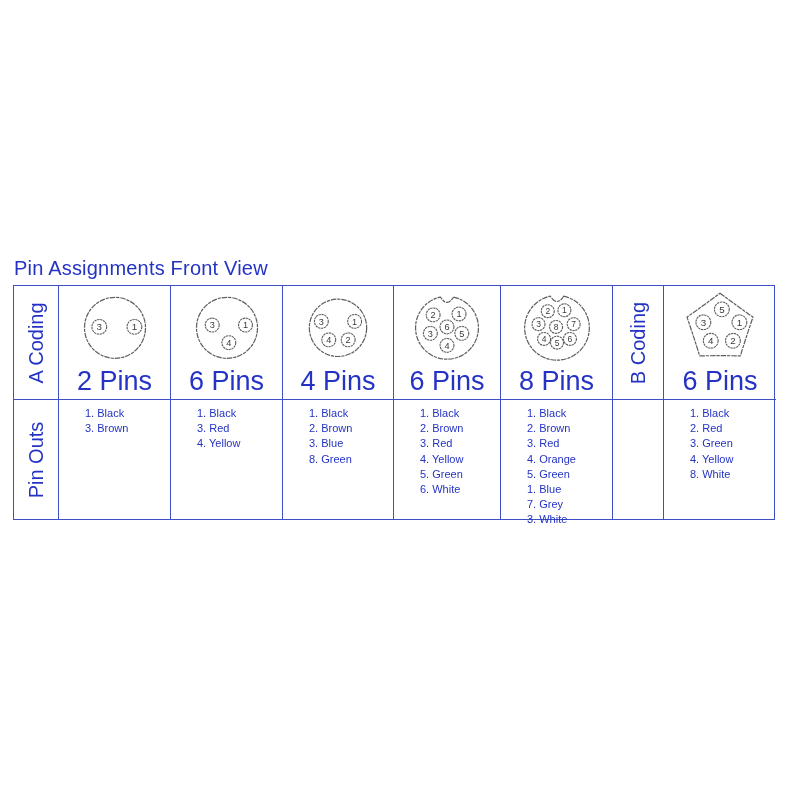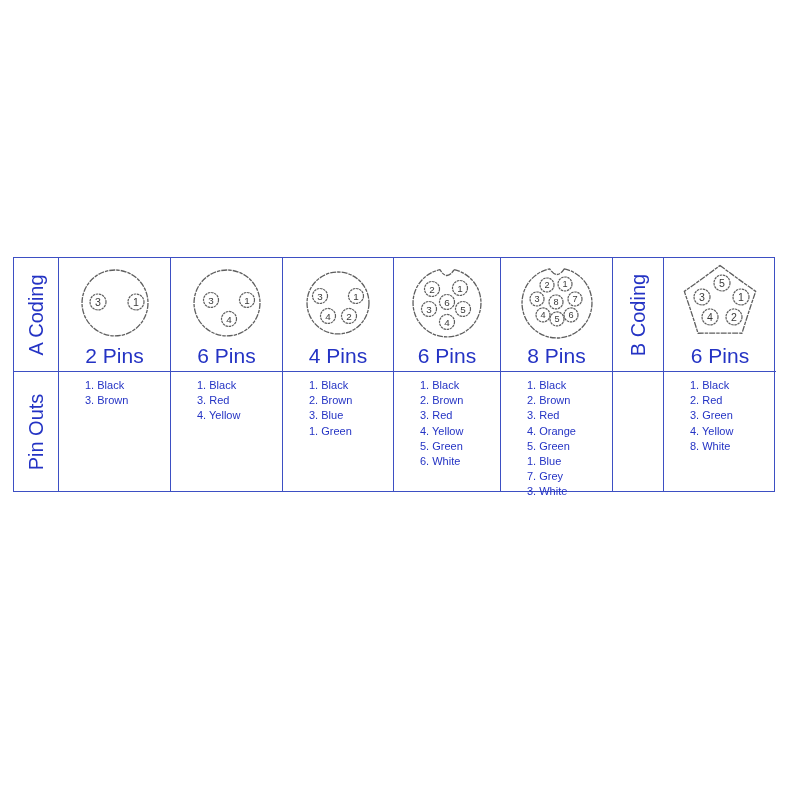--- a/index.html
+++ b/index.html
@@ -35,31 +35,32 @@
     transform: translate(-50%,-50%) rotate(-90deg);
     white-space: nowrap;
     font-size: 20px; color: #2433C4;
   }
   .conn-cell {
     display: flex; flex-direction: column; align-items: center;
     justify-content: space-between;
     padding: 3px 0 4px 0;
   }
   .conn-svg { width: 84px; height: 84px; display: block; }
-  .conn-label { font-size: 21px; color: #2433C4; line-height: 1.05; }
+  .conn-label { font-size: 27px; color: #2433C4; line-height: 1.05; }
   .outs-cell { padding: 6px 2px 0 26px; }
   .pinout-list {
     margin: 0; padding: 0; list-style: none;
     font-size: 11px; line-height: 15.2px; color: #2433C4;
   }
 </style>
 </head>
 <body>
 
 <div class="wrap">
+  <h1 class="title">Pin Assignments Front View</h1>
 
   <div class="pin-table">
 
     <div class="cell">
       <span class="rot-label">A Coding</span>
     </div>
     <div class="cell conn-cell">
       <svg class="conn-svg" viewBox="-42 -42 84 84">
           <circle cx="0" cy="0" r="33" fill="none" stroke="#5E5E5E" stroke-width="1.3" stroke-dasharray="6 1 3.5 1" stroke-linejoin="round"></circle>
           <circle cx="-17" cy="-1" r="8" fill="none" stroke="#5E5E5E" stroke-width="1.2" stroke-dasharray="2.5 0.7"></circle>
@@ -169,21 +170,21 @@
           <li>1. Black</li>
           <li>3. Red</li>
           <li>4. Yellow</li>
         </ul>
     </div>
     <div class="cell outs-cell lr">
       <ul class="pinout-list">
           <li>1. Black</li>
           <li>2. Brown</li>
           <li>3. Blue</li>
-          <li>1. Green</li>
+          <li>8. Green</li>
         </ul>
     </div>
     <div class="cell outs-cell lr">
       <ul class="pinout-list">
           <li>1. Black</li>
           <li>2. Brown</li>
           <li>3. Red</li>
           <li>4. Yellow</li>
           <li>5. Green</li>
           <li>6. White</li>

